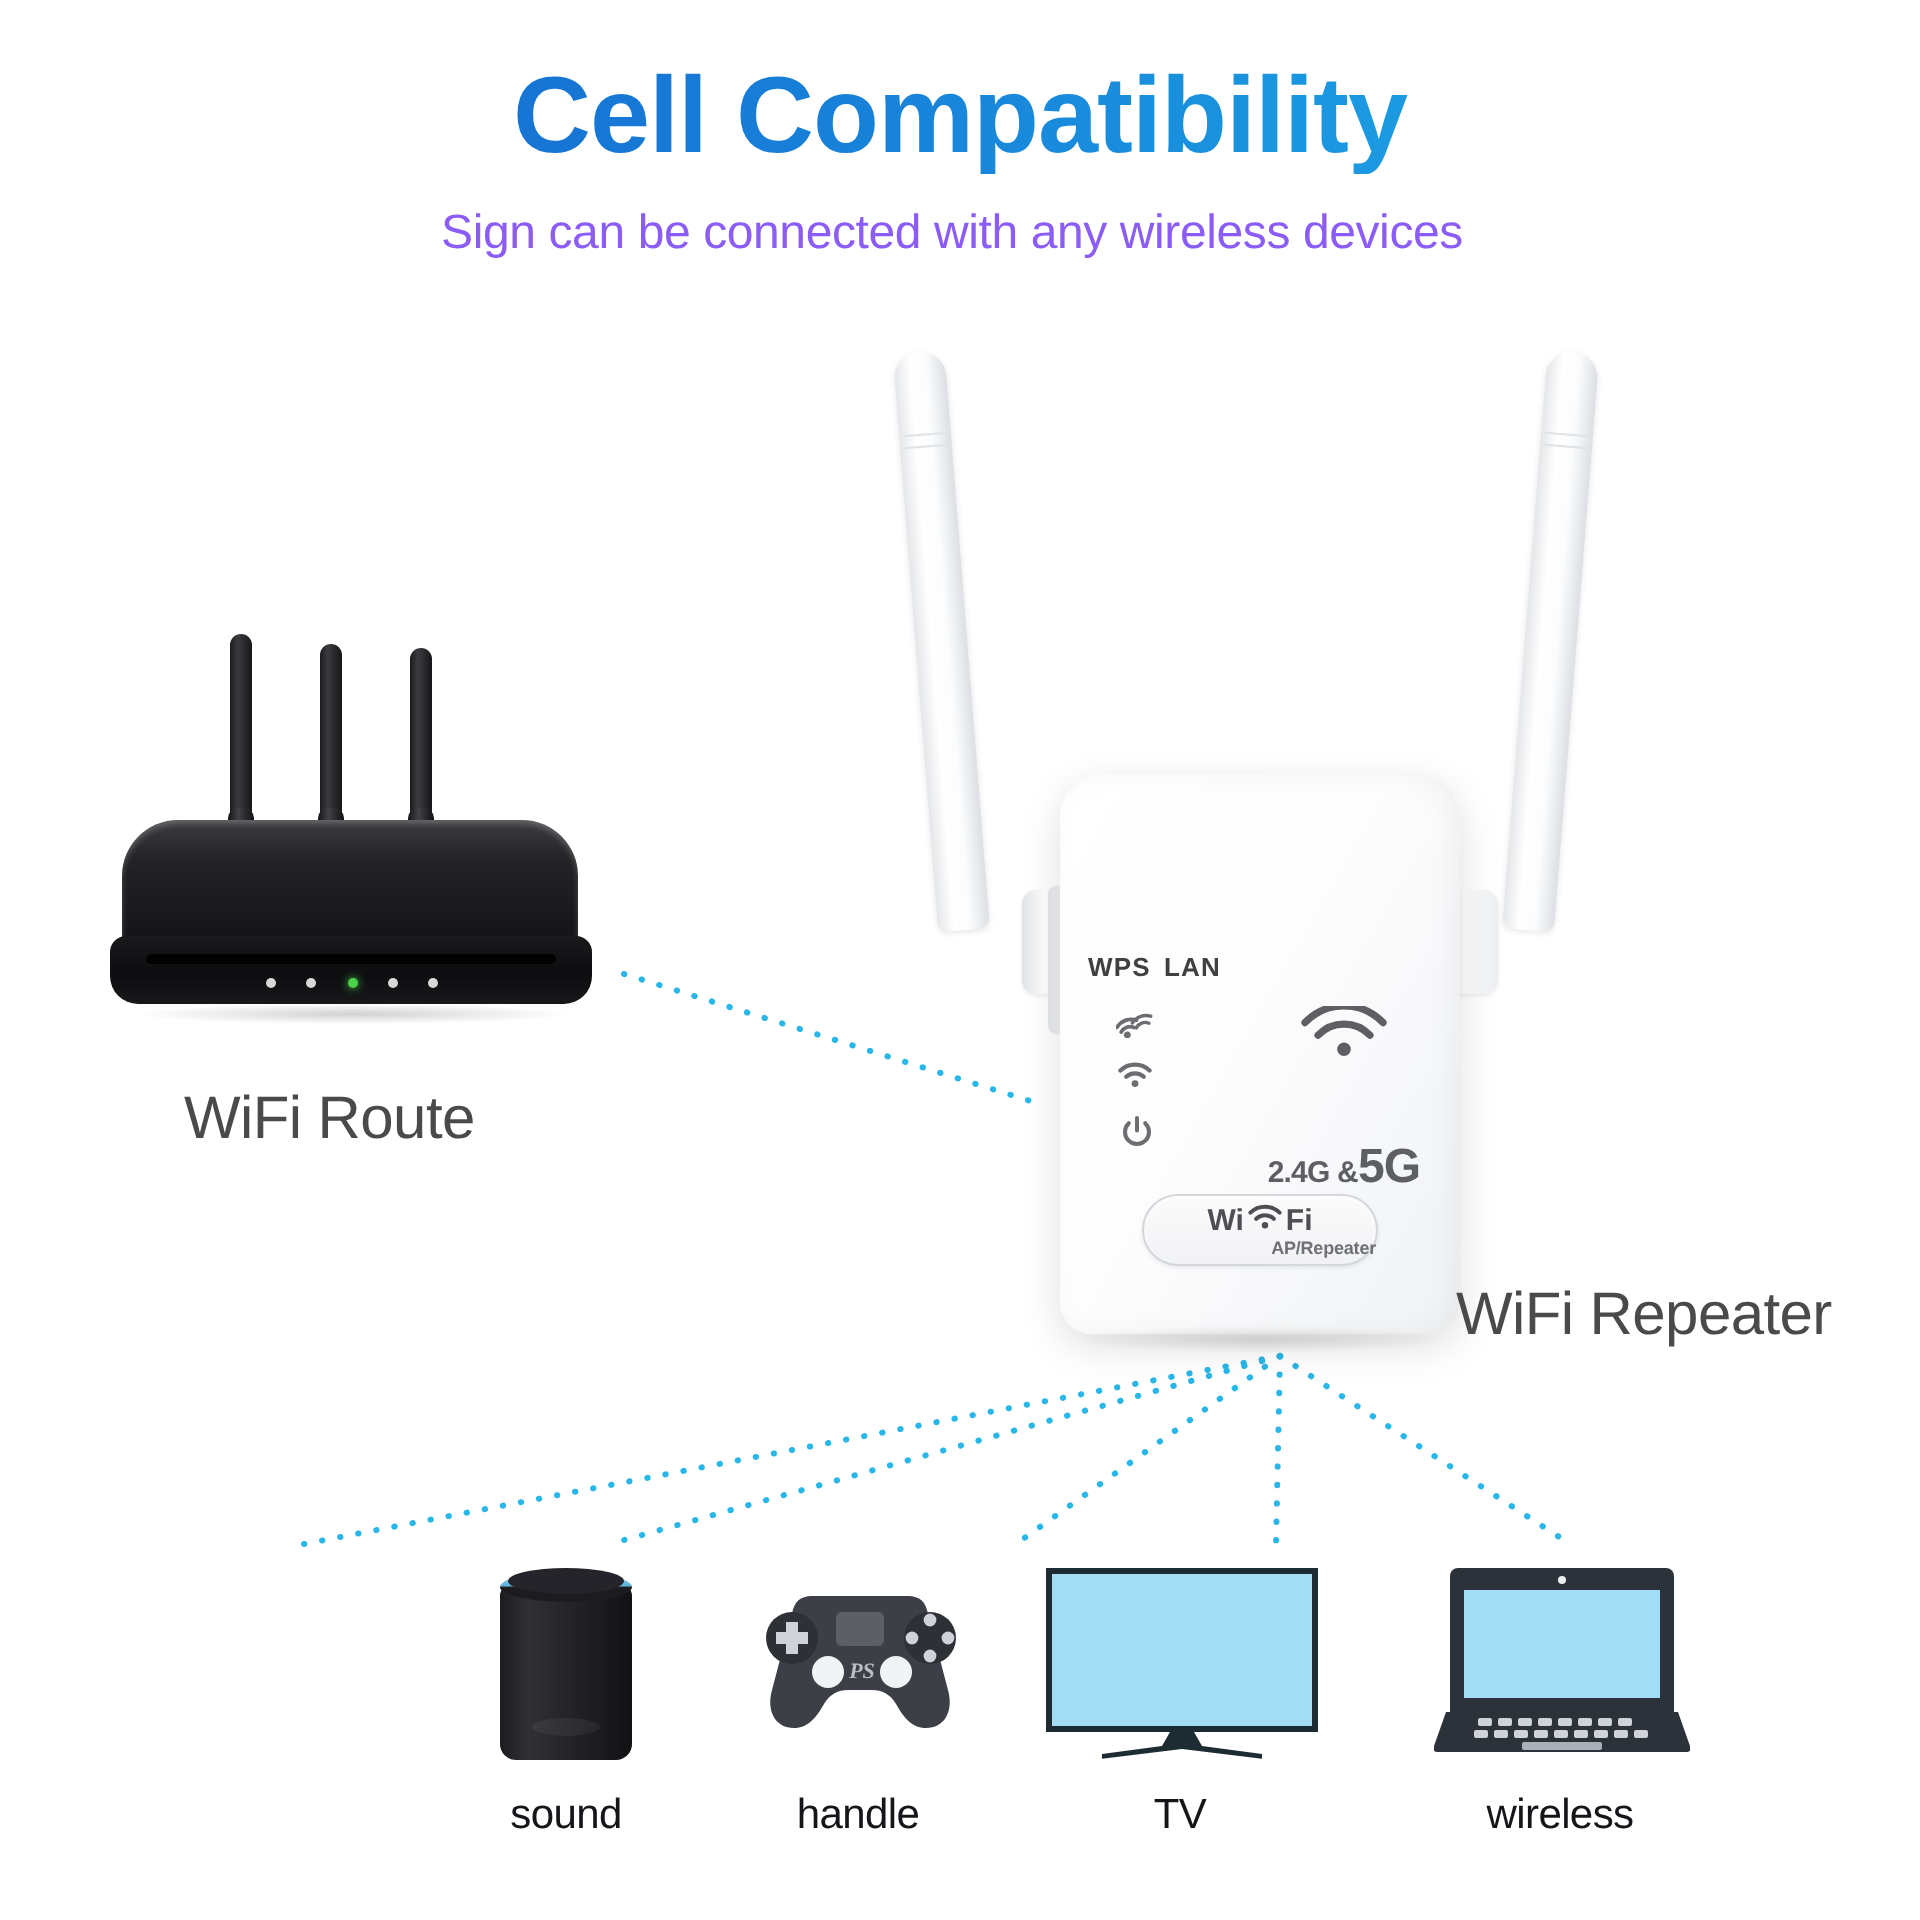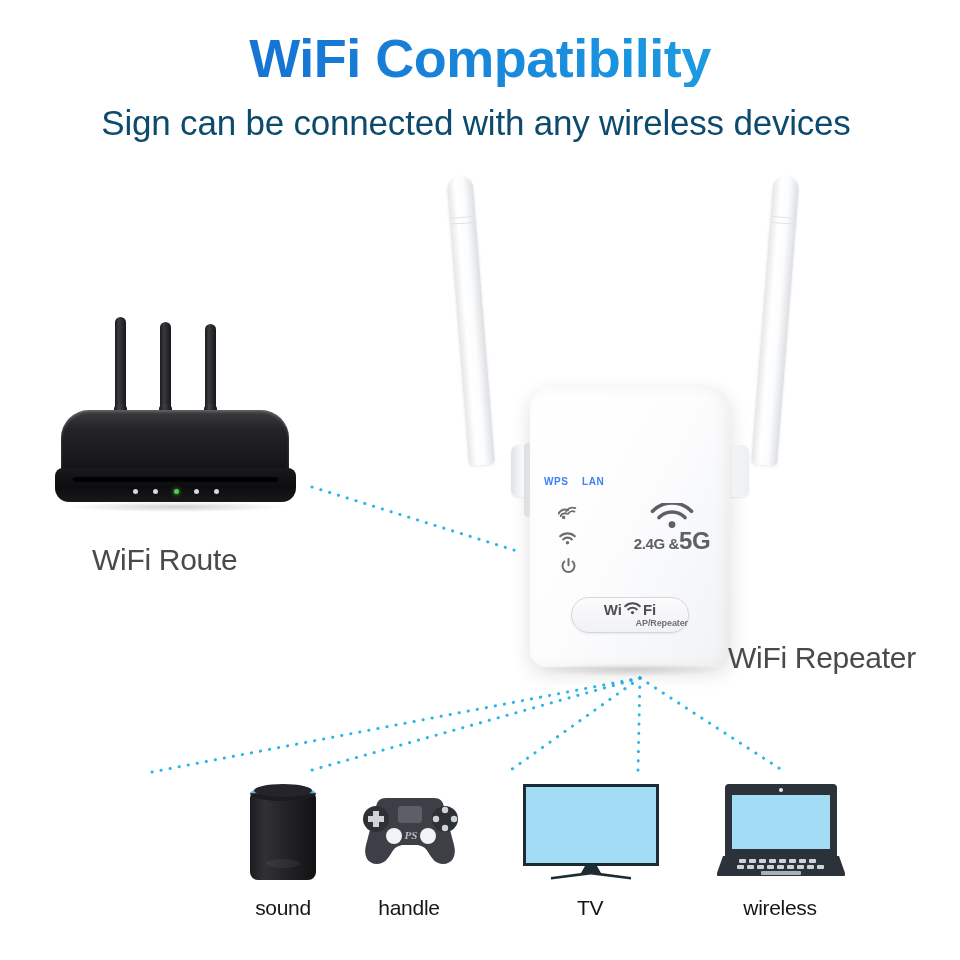--- a/index.html
+++ b/index.html
@@ -36,22 +36,22 @@
     color: transparent;
     -webkit-text-fill-color: transparent;
     line-height: 1.05;
   }
   .subtitle {
     position: absolute;
     left: 0;
     top: 103px;
     width: 952px;
     text-align: center;
-    font-size: 35px;
-    color: #0c4a6e;
+    font-size: 24px;
+    color: #8b5cf6;
     letter-spacing: -0.2px;
   }
 
   
   .caption {
     position: absolute;
     font-size: 30px;
     color: #4a4a4c;
     letter-spacing: -0.3px;
     white-space: nowrap;
@@ -172,23 +172,23 @@
   }
   .rep-shadow {
     position: absolute;
     left: 82px; top: 498px;
     width: 186px; height: 14px;
     background: radial-gradient(ellipse at center, rgba(0,0,0,.12), rgba(0,0,0,0) 70%);
   }
 
   .rep-label {
     position: absolute;
-    font-size: 10px;
+    font-size: 13px;
     font-weight: bold;
-    color: #3b82f6;
+    color: #404040;
     letter-spacing: .6px;
   }
   .rep-label.wps { left: 89px; top: 311px; }
   .rep-label.lan { left: 127px; top: 311px; }
 
   .rep-icon { position: absolute; color: #6b6d70; }
   .rep-icon.sig  { left: 103px; top: 339px; }
   .rep-icon.wifi { left: 104px; top: 366px; }
   .rep-icon.pwr  { left: 106px; top: 393px; }
 
@@ -199,20 +199,21 @@
     text-align: center;
     color: #5d5f62;
   }
   .band .bandwifi { display: block; height: 26px; }
   .band .bandtxt {
     display: block;
     font-weight: bold;
     letter-spacing: -0.4px;
     line-height: 1;
     white-space: nowrap;
+    margin-top: 43px;
   }
   .band .small { font-size: 15px; }
   .band .big { font-size: 24px; }
 
   .rep-btn {
     position: absolute;
     left: 116px; top: 432px;
     width: 118px; height: 36px;
     border-radius: 18px;
     background: linear-gradient(180deg,#fbfbfc 0%,#f1f2f4 100%);
@@ -263,21 +264,21 @@
   }
   .dev .lbl {
     font-size: 21px;
     color: #15151a;
     letter-spacing: -0.3px;
     margin-top: 8px;
     display: block;
   }
   .dev.d1 { left: 75px; }
   .dev.d2 { left: 198px; }
-  .dev.d3 { left: 324px; }
+  .dev.d3 { left: 344px; }
   .dev.d4 { left: 505px; }
   .dev.d5 { left: 695px; }
 
   
   .phone {
     position: absolute;
     left: 58px; top: 2px;
     width: 56px; height: 102px;
     border: 3px solid #18242c;
     border-radius: 9px;
@@ -389,21 +390,21 @@
     position: absolute;
     left: 0; top: 72px;
     width: 128px; height: 20px;
   }
 </style>
 </head>
 <body>
 
 <div id="stage">
 
-  <div class="title">WiFi Compatibility</div>
+  <div class="title">Cell Compatibility</div>
   <div class="subtitle">Sign can be connected with any wireless devices</div>
 
   <svg class="links" viewBox="0 0 960 960">
     <g stroke="#29b6e8" stroke-width="3" stroke-linecap="round" stroke-dasharray="0.2 9" fill="none">
       <line x1="312" y1="487" x2="520" y2="552"></line>
       <line x1="640" y1="678" x2="152" y2="772"></line>
       <line x1="640" y1="678" x2="305" y2="772"></line>
       <line x1="640" y1="678" x2="508" y2="772"></line>
       <line x1="640" y1="678" x2="638" y2="772"></line>
       <line x1="640" y1="678" x2="785" y2="772"></line>

